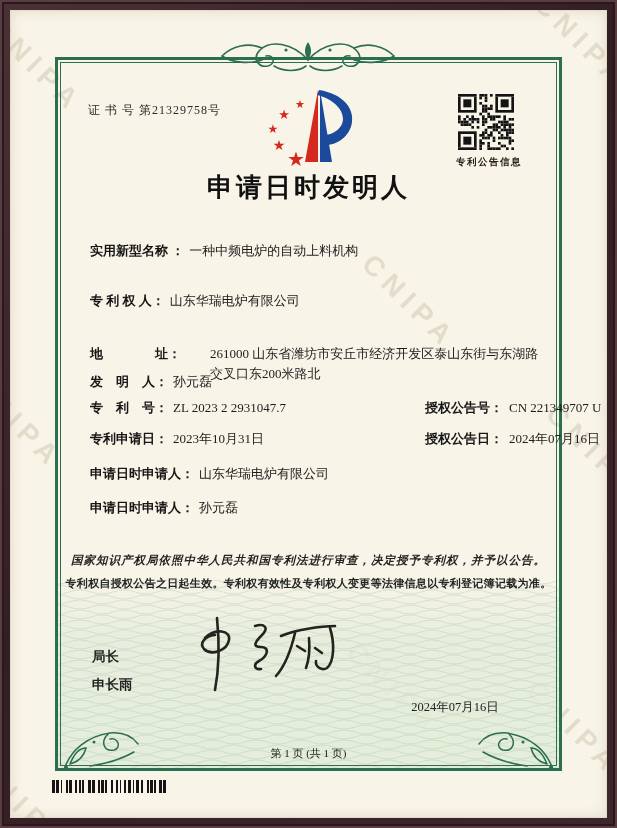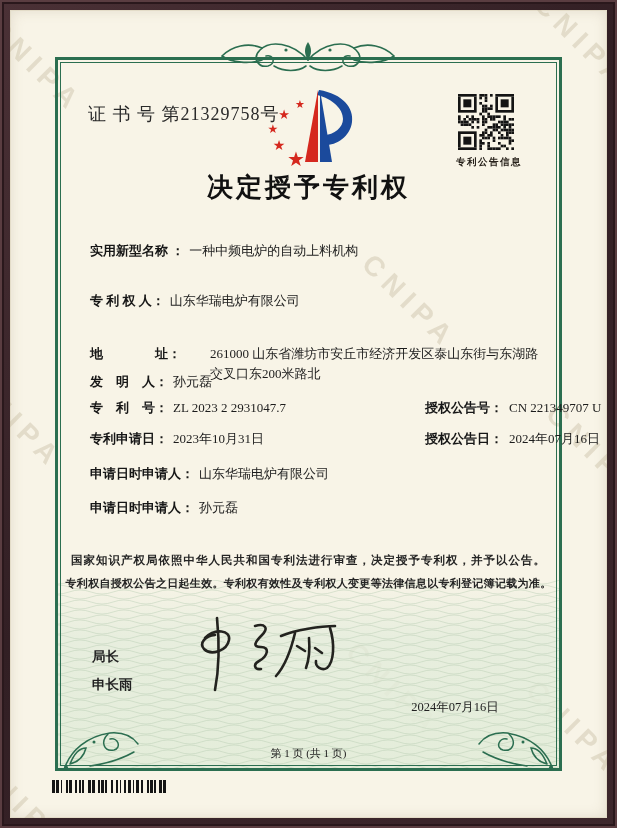--- a/index.html
+++ b/index.html
@@ -11,36 +11,36 @@
     background:#f8f4e7;overflow:hidden;box-shadow:inset 0 0 0 1px #e3dcc8, inset 0 0 14px rgba(120,100,70,.18);}
   .wm{position:absolute;font-family:"Liberation Sans",sans-serif;font-weight:bold;
     font-size:28px;letter-spacing:7px;color:rgba(184,173,144,.33);
     transform:rotate(45deg);transform-origin:left top;white-space:nowrap;user-select:none;}
   .gbox{position:absolute;left:45px;top:47px;width:507px;height:714px;
     border:3px solid #2b6e50;box-sizing:border-box;}
   .gbox-inner{position:absolute;inset:2px;border:1px solid #2b6e50;}
   .waves{position:absolute;left:47px;top:570px;width:503px;height:191px;overflow:hidden;
     background:linear-gradient(180deg,rgba(226,236,219,0) 0%,rgba(226,236,219,.75) 30%,#e4edda 100%);}
   .flourish{position:absolute;color:#2b6e50;}
-  .cert-no{position:absolute;left:78px;top:92px;font-size:18px;color:#2a2a2a;letter-spacing:1px;}
+  .cert-no{position:absolute;left:78px;top:92px;font-size:12px;color:#2a2a2a;letter-spacing:1px;}
   .logo{position:absolute;left:238px;top:74px;width:124px;height:90px;}
   .qr{position:absolute;left:448px;top:84px;width:56px;height:56px;}
   .qr-cap{position:absolute;left:436px;top:146px;width:86px;text-align:center;
     font-size:9.5px;font-weight:bold;letter-spacing:1.5px;color:#27211a;}
   .title{position:absolute;left:45px;top:160px;width:507px;text-align:center;
     font-size:26px;font-weight:bold;letter-spacing:3px;color:#111;}
   .row{position:absolute;left:80px;display:flex;font-size:13px;color:#1c1c1c;line-height:20px;}
   .row .lbl{font-weight:bold;white-space:nowrap;margin-right:5px;color:#161616;}
   .row .val{white-space:nowrap;}
   .row .val.wrap{white-space:normal;width:330px;margin-left:24px;}
   .pair2{position:absolute;left:335px;top:0;display:flex;}
   .pair2 .lbl{font-weight:bold;white-space:nowrap;margin-right:6px;}
   .legal{position:absolute;left:45px;width:507px;text-align:center;color:#242424;
     font-weight:600;white-space:nowrap;}
-  .legal.l1{top:543px;font-size:11.5px;letter-spacing:1px;}
+  .legal.l1{top:543px;font-size:11.5px;letter-spacing:1px;font-style:italic;}
   .legal.l2{top:566px;font-size:11px;letter-spacing:.3px;}
   .sig-title{position:absolute;left:82px;top:638px;font-size:13.5px;font-weight:600;color:#222;}
   .sig-name{position:absolute;left:82px;top:666px;font-size:13.5px;font-weight:600;color:#222;}
   .sig-hand{position:absolute;left:165px;top:596px;width:185px;height:100px;}
   .issue-date{position:absolute;left:375px;top:689px;width:140px;text-align:center;
     font-size:12.5px;color:#222;}
   .footer{position:absolute;left:45px;top:736px;width:507px;text-align:center;
     font-size:11px;color:#222;}
   .barcode{position:absolute;left:42px;top:770px;height:13px;display:flex;align-items:stretch;}
   .barcode div{height:13px;}
@@ -299,21 +299,21 @@
         <rect x="20" y="1" width="1" height="5" fill="#141414"></rect>
         <rect x="16" y="2" width="3" height="3" fill="#141414"></rect>
         <rect x="0" y="14" width="7" height="1" fill="#141414"></rect>
         <rect x="0" y="20" width="7" height="1" fill="#141414"></rect>
         <rect x="0" y="15" width="1" height="5" fill="#141414"></rect>
         <rect x="6" y="15" width="1" height="5" fill="#141414"></rect>
         <rect x="2" y="16" width="3" height="3" fill="#141414"></rect>
       </svg>
     <div class="qr-cap">专利公告信息</div>
 
-    <div class="title">决定授予专利权</div>
+    <div class="title">申请日时发明人</div>
 
     <div class="row" style="top:231px">
       <span class="lbl">实用新型名称 ：</span>
       <span class="val">一种中频电炉的自动上料机构</span>
     </div>
     <div class="row" style="top:281px">
       <span class="lbl">专 利 权 人：</span>
       <span class="val">山东华瑞电炉有限公司</span>
     </div>
     <div class="row" style="top:334px">

